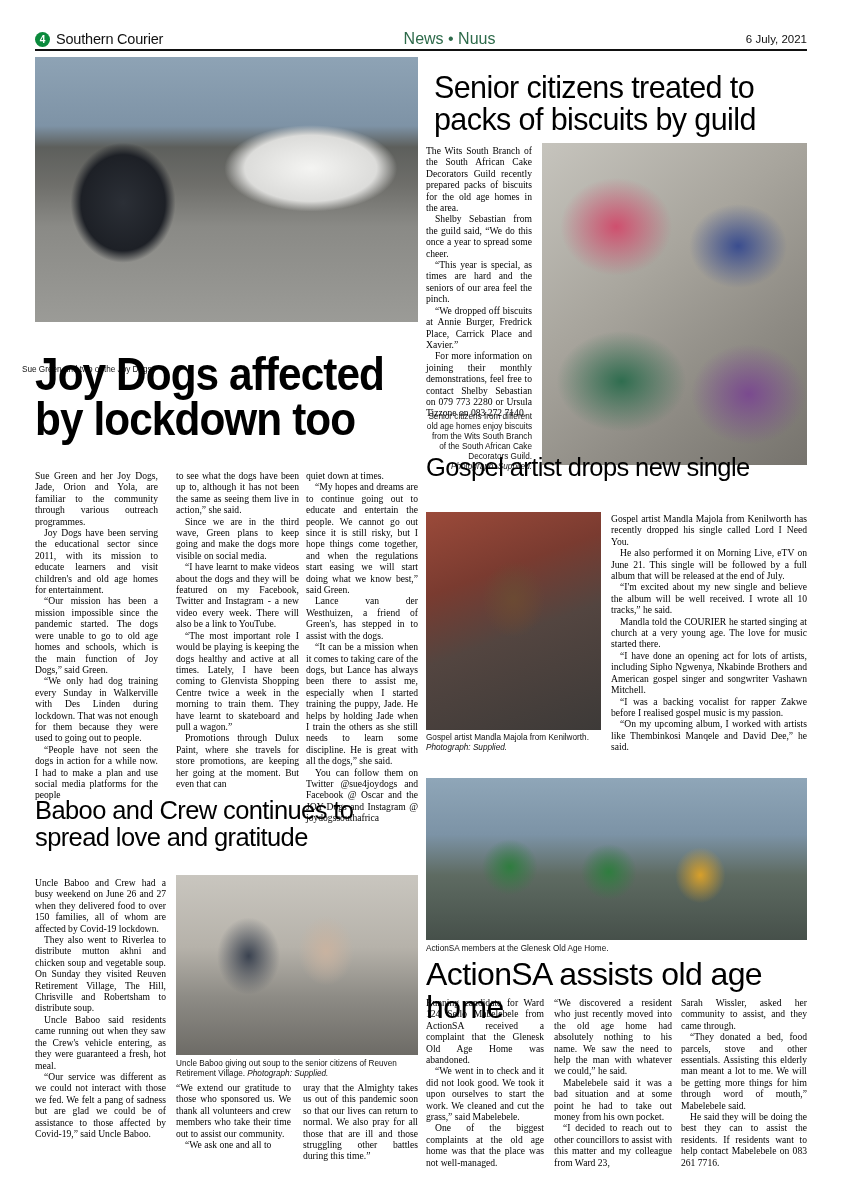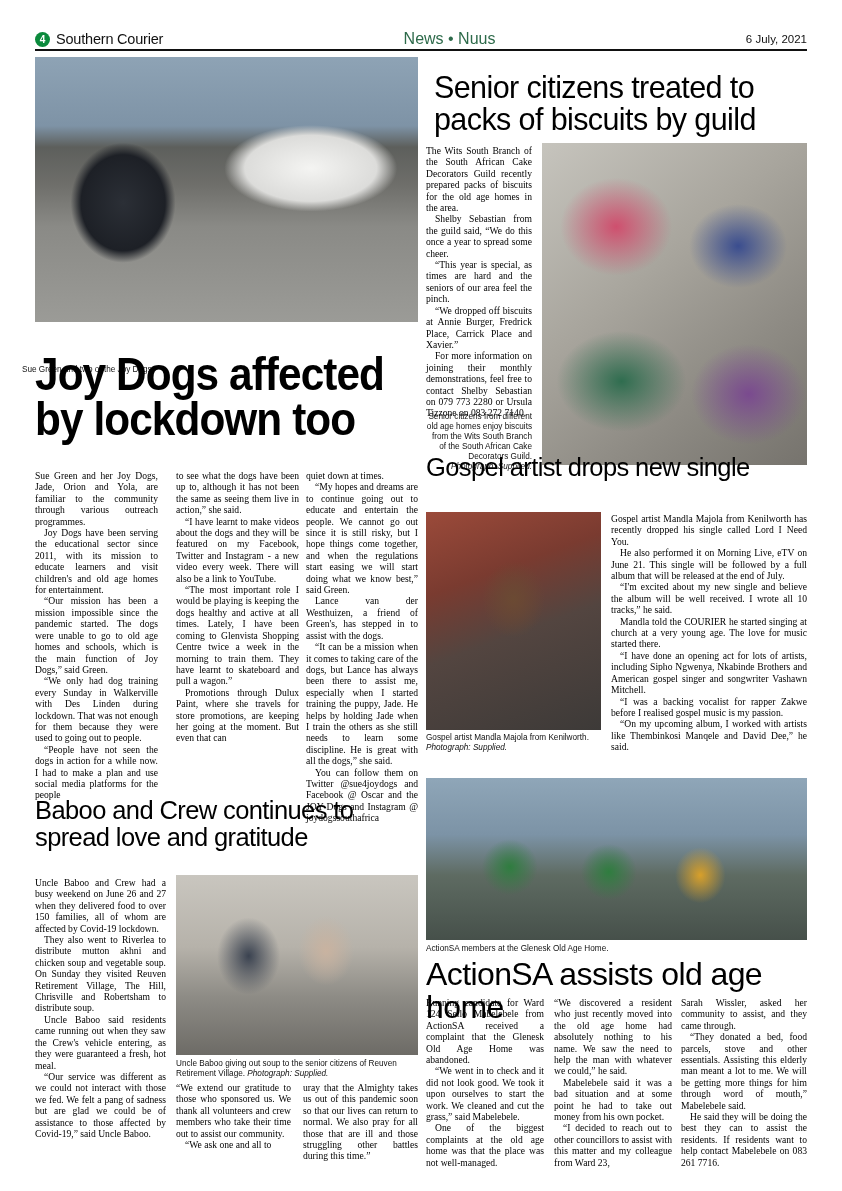--- a/index.html
+++ b/index.html
@@ -163,20 +163,21 @@
 
   <div class="body-col" id="jd-c1">
       <p class="noindent">Sue Green and her Joy Dogs, Jade, Orion and Yola, are familiar to the community through various outreach programmes.</p>
       <p>Joy Dogs have been serving the educational sector since 2011, with its mission to educate learners and visit children's and old age homes for entertainment.</p>
       <p>“Our mission has been a mission impossible since the pandemic started. The dogs were unable to go to old age homes and schools, which is the main function of Joy Dogs,” said Green.</p>
       <p>“We only had dog training every Sunday in Walkerville with Des Linden during lockdown. That was not enough for them because they were used to going out to people.</p>
       <p>“People have not seen the dogs in action for a while now. I had to make a plan and use social media platforms for the people</p>
     </div>
   <div class="body-col" id="jd-c2">
       <p class="noindent">to see what the dogs have been up to, although it has not been the same as seeing them live in action,” she said.</p>
+      <p>Since we are in the third wave, Green plans to keep going and make the dogs more visible on social media.</p>
       <p>“I have learnt to make videos about the dogs and they will be featured on my Facebook, Twitter and Instagram - a new video every week. There will also be a link to YouTube.</p>
       <p>“The most important role I would be playing is keeping the dogs healthy and active at all times. Lately, I have been coming to Glenvista Shopping Centre twice a week in the morning to train them. They have learnt to skateboard and pull a wagon.”</p>
       <p>Promotions through Dulux Paint, where she travels for store promotions, are keeping her going at the moment. But even that can</p>
     </div>
   <div class="body-col" id="jd-c3">
       <p class="noindent">quiet down at times.</p>
       <p>“My hopes and dreams are to continue going out to educate and entertain the people. We cannot go out since it is still risky, but I hope things come together, and when the regulations start easing we will start doing what we know best,” said Green.</p>
       <p>Lance van der Westhuizen, a friend of Green's, has stepped in to assist with the dogs.</p>
       <p>“It can be a mission when it comes to taking care of the dogs, but Lance has always been there to assist me, especially when I started training the puppy, Jade. He helps by holding Jade when I train the others as she still needs to learn some discipline. He is great with all the dogs,” she said.</p>
       <p>You can follow them on Twitter @sue4joydogs and Facebook @ Oscar and the JOY Dogs and Instagram @ joydogssouthafrica</p>

